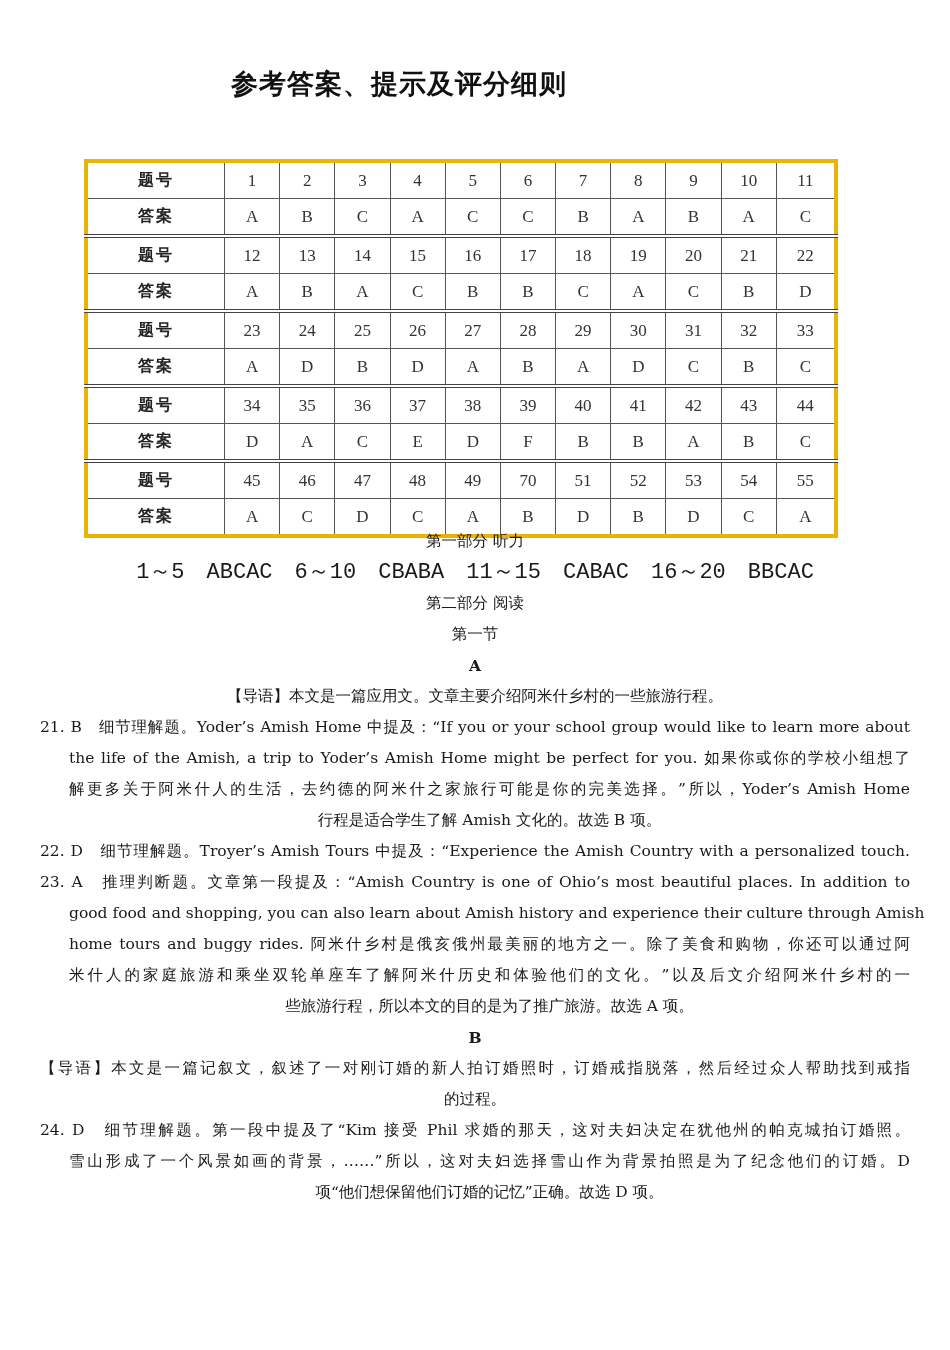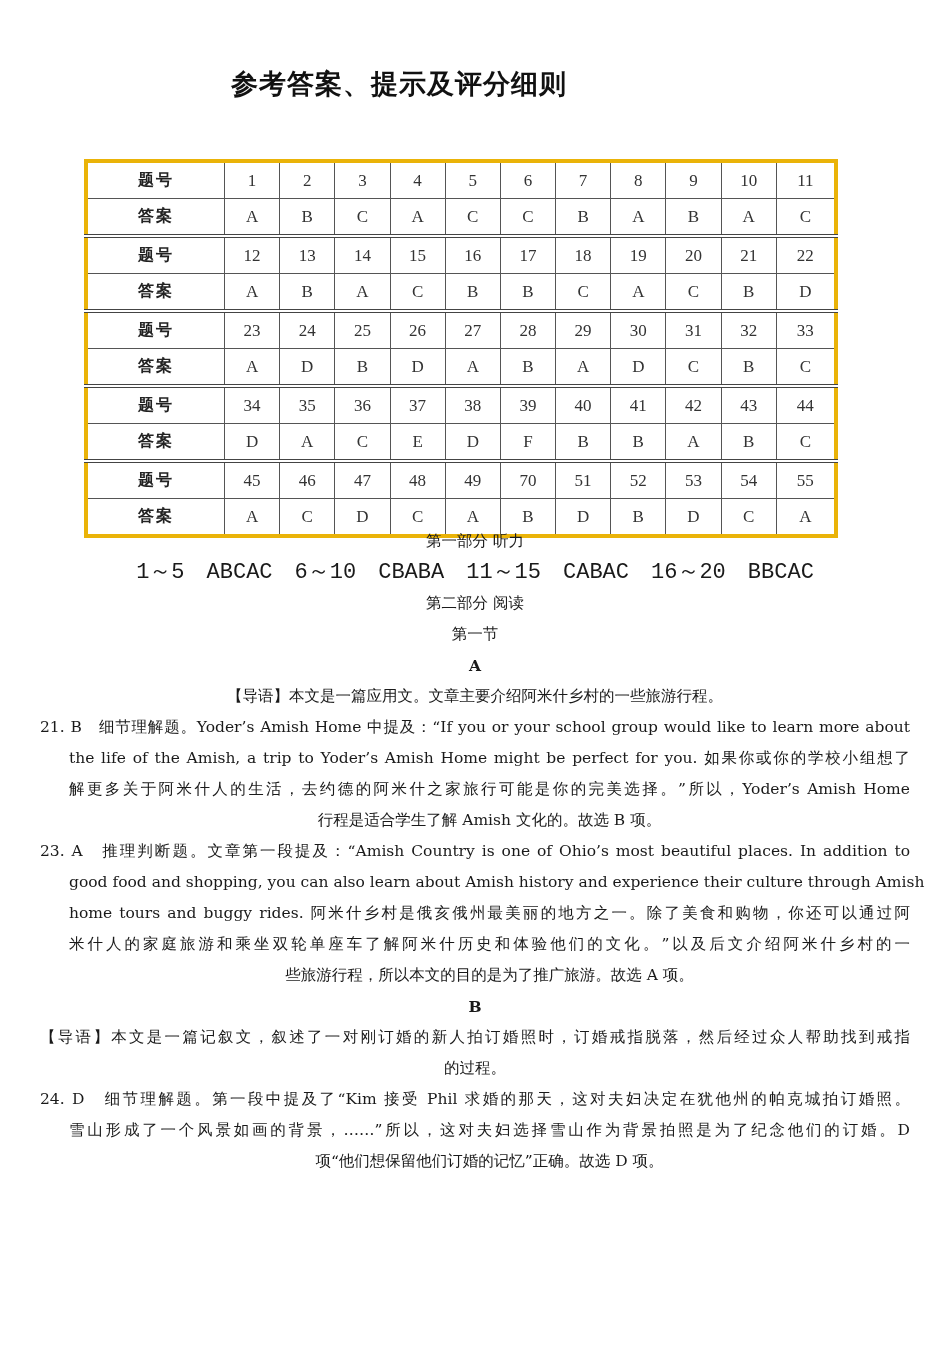--- a/index.html
+++ b/index.html
@@ -180,20 +180,21 @@
   <div class="line">【导语】本文是一篇应用文。文章主要介绍阿米什乡村的一些旅游行程。</div>
 
   <div>
     <div class="line justify">21. B　细节理解题。Yoder’s Amish Home 中提及：“If you or your school group would like to learn more about</div>
     <div class="line indent justify">the life of the Amish, a trip to Yoder’s Amish Home might be perfect for you. 如果你或你的学校小组想了</div>
     <div class="line indent justify">解更多关于阿米什人的生活，去约德的阿米什之家旅行可能是你的完美选择。”所以，Yoder’s Amish Home</div>
     <div class="line indent">行程是适合学生了解 Amish 文化的。故选 B 项。</div>
   </div>
 
   <div>
+    <div class="line justify">22. D　细节理解题。Troyer’s Amish Tours 中提及：“Experience the Amish Country with a personalized touch.</div>
   </div>
 
   <div>
     <div class="line justify">23. A　推理判断题。文章第一段提及：“Amish Country is one of Ohio’s most beautiful places. In addition to</div>
     <div class="line indent justify">good food and shopping, you can also learn about Amish history and experience their culture through Amish</div>
     <div class="line indent justify">home tours and buggy rides. 阿米什乡村是俄亥俄州最美丽的地方之一。除了美食和购物，你还可以通过阿</div>
     <div class="line indent justify">米什人的家庭旅游和乘坐双轮单座车了解阿米什历史和体验他们的文化。”以及后文介绍阿米什乡村的一</div>
     <div class="line indent">些旅游行程，所以本文的目的是为了推广旅游。故选 A 项。</div>
   </div>
 

